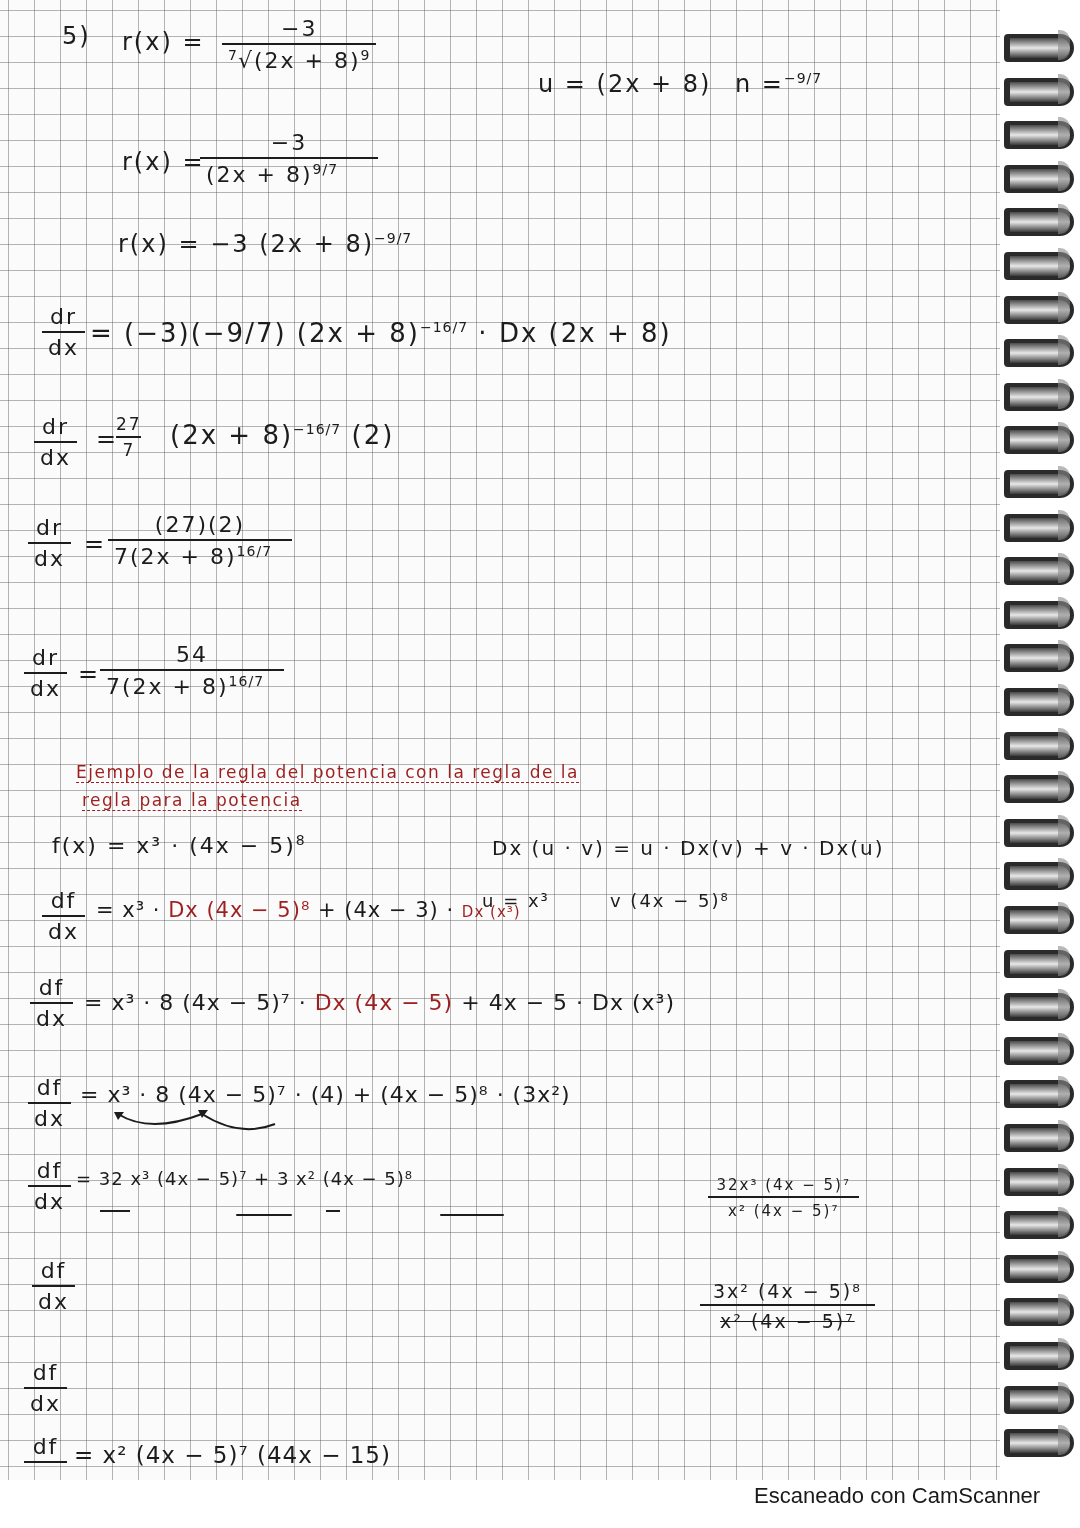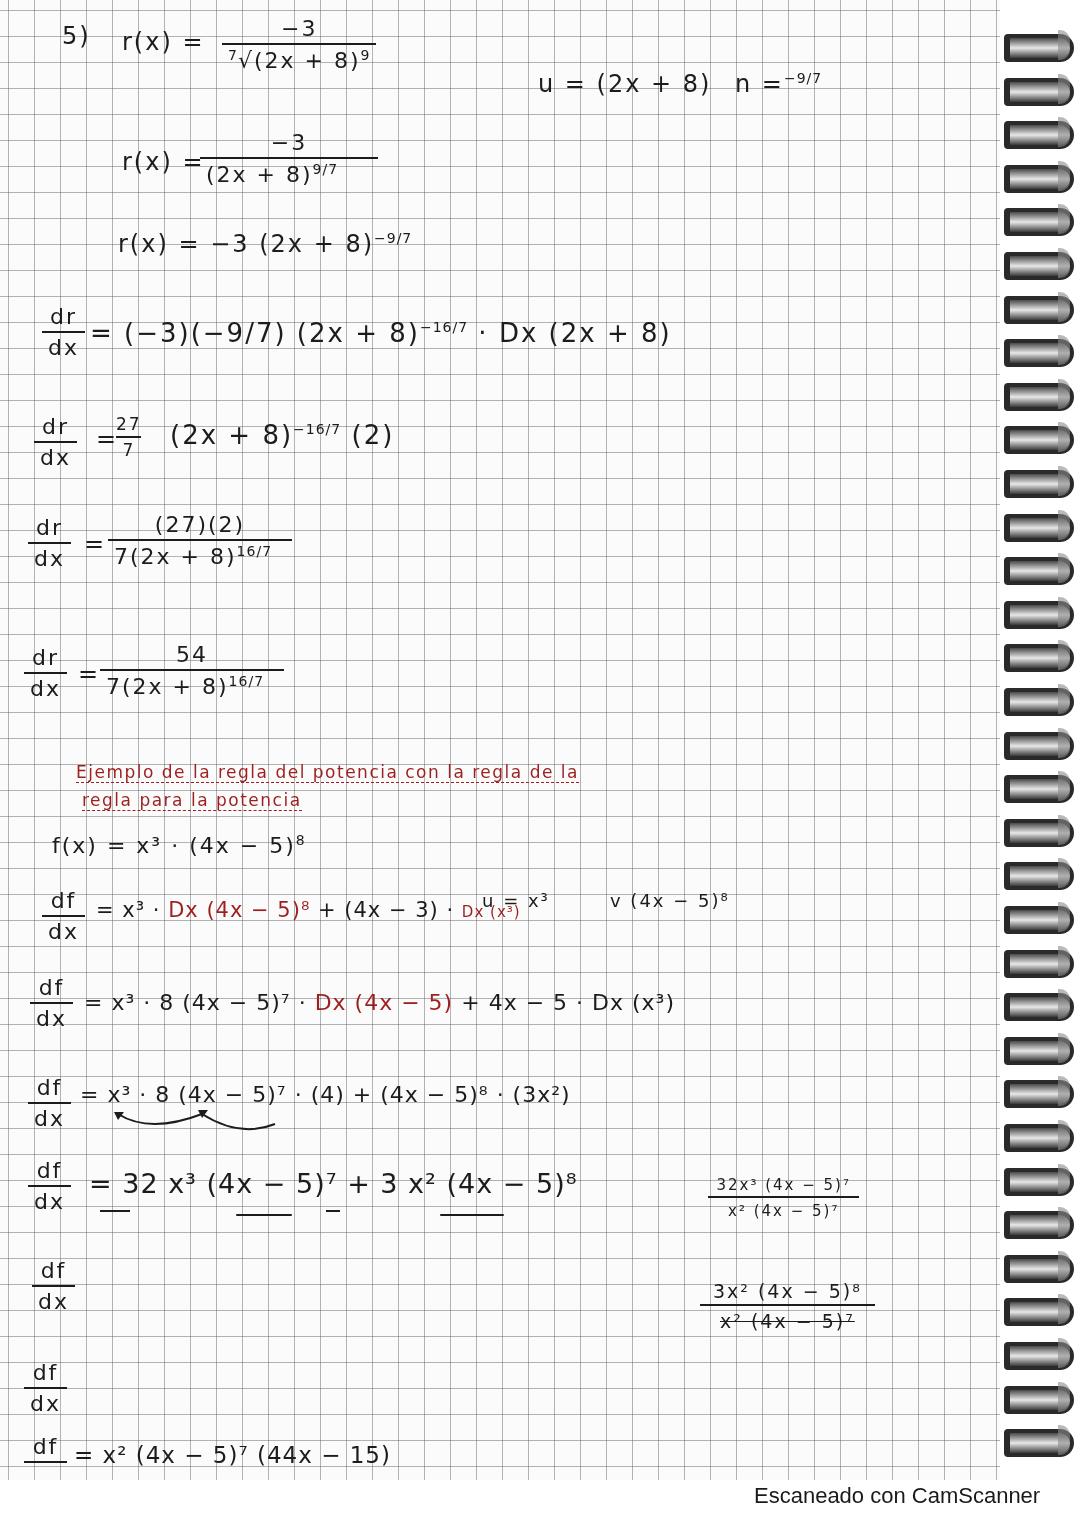--- a/index.html
+++ b/index.html
@@ -114,20 +114,21 @@
   <span class="hw" style="left:78px;top:660px;">=</span>
   <div class="frac" style="left:100px;top:642px;">
     <span class="num">54</span>
     <span class="den" style="padding-right:20px;"><span>7(2x + 8)</span><sup>16/7</sup></span>
   </div>
 
   <span class="title-red" style="left:76px;top:762px;">Ejemplo de la regla del potencia con la regla de la</span>
   <span class="title-red" style="left:82px;top:790px;">regla para la potencia</span>
 
   <span class="hw" style="left:52px;top:832px;font-size:22px;"><span>f(x) = x³ · (4x − 5)</span><sup>8</sup></span>
+  <span class="hw" style="left:492px;top:836px;font-size:20px;">Dx (u · v) = u · Dx(v) + v · Dx(u)</span>
 
   <div class="frac" style="left:42px;top:888px;">
     <span class="num">df</span>
       <span class="den">dx</span>
   </div>
   <span class="hw" style="left:96px;top:898px;font-size:21px;letter-spacing:1px;"><span>= x³ ·</span> <span class="red" style="color:#9e1f1f;">Dx (4x − 5)⁸</span> <span>+ (4x − 3) ·</span> <span style="color:#9e1f1f;font-size:15px;">Dx (x³)</span></span>
   <span class="hw" style="left:482px;top:890px;font-size:18px;">u = x³</span>
   <span class="hw" style="left:610px;top:890px;font-size:18px;">v  (4x − 5)⁸</span>
 
   <div class="frac" style="left:30px;top:975px;">
@@ -145,21 +146,21 @@
     <path d="M8 6 Q40 26 92 6" stroke="#1c1c1c" stroke-width="2" fill="none"></path>
     <path d="M92 6 Q130 30 165 16" stroke="#1c1c1c" stroke-width="2" fill="none"></path>
     <polygon points="4,4 14,4 8,12" fill="#1c1c1c"></polygon>
     <polygon points="88,2 98,2 92,10" fill="#1c1c1c"></polygon>
   </svg>
 
   <div class="frac" style="left:28px;top:1158px;">
     <span class="num">df</span>
       <span class="den">dx</span>
   </div>
-  <span class="hw" style="left:76px;top:1168px;font-size:27px;letter-spacing:1px;margin-left:13px;">= 32 x³ (4x − 5)⁷ + 3 x² (4x − 5)⁸</span>
+  <span class="hw" style="left:76px;top:1168px;font-size:18px;letter-spacing:1px;">= 32 x³ (4x − 5)⁷ + 3 x² (4x − 5)⁸</span>
   <div class="bar" style="left:100px;top:1210px;width:30px;"></div>
   <div class="bar" style="left:236px;top:1214px;width:56px;height:2px;border-radius:2px;"></div>
   <div class="bar" style="left:326px;top:1210px;width:14px;"></div>
   <div class="bar" style="left:440px;top:1214px;width:64px;border-radius:2px;"></div>
 
   <div class="frac" style="left:32px;top:1258px;">
     <span class="num">df</span>
       <span class="den">dx</span>
   </div>
 

